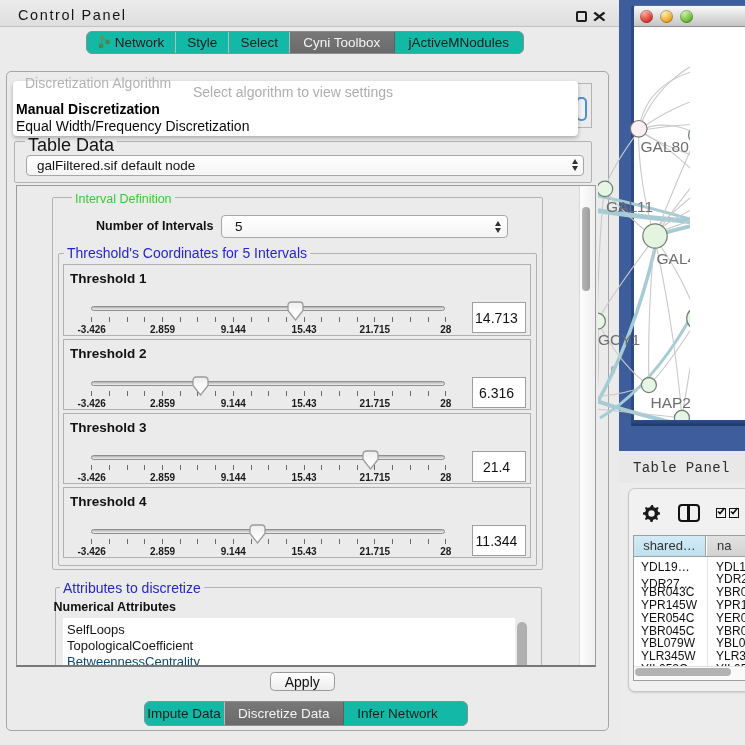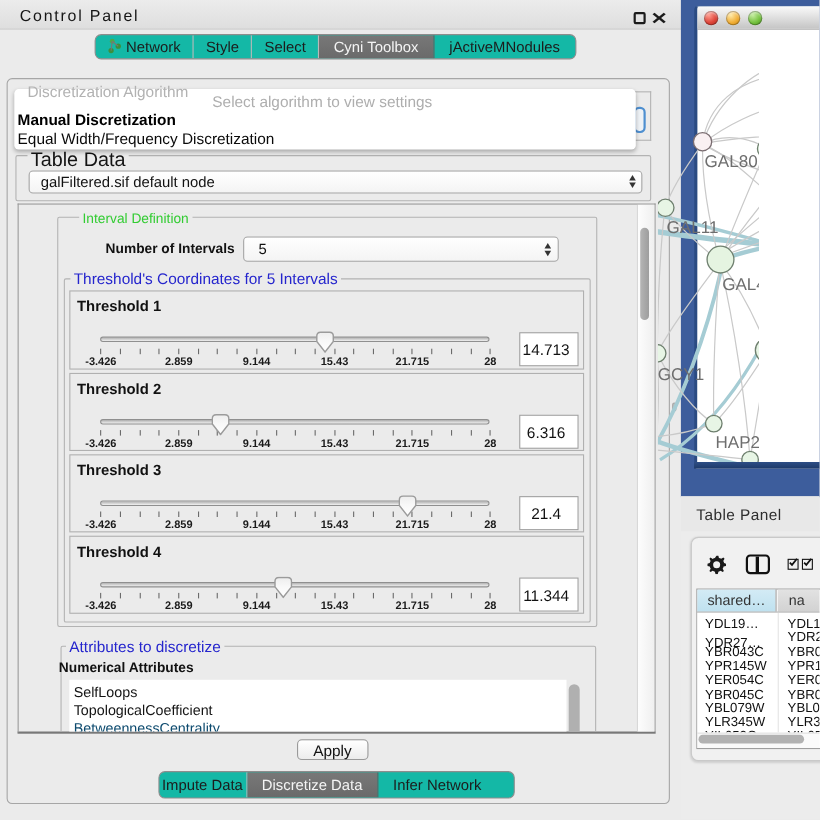--- a/index.html
+++ b/index.html
@@ -42,21 +42,21 @@
 .num { position:absolute; font-size:10px; font-weight:bold; color:#1a1a1a; width:50px; text-align:center; }
 .vbox { position:absolute; width:54px; height:31px; background:#fff; border:1px solid #9f9f9f; font-size:14px; color:#111; text-align:center; padding-right:5px; line-height:30px; }
 .thumb { position:absolute; width:17px; height:20px; }
 
 #desktop { left:619px; top:0; width:126px; height:452px; background:#3d5d9c; }
 #netwin { left:631px; top:5px; width:114px; height:421px; background:#fff; border-left:3px solid #2b4b82; border-top:1px solid #50709f; border-radius:4px 0 0 0; }
 #nettitle { left:634px; top:6px; width:111px; height:21px; background:linear-gradient(#f9f9f9,#c5c5c5); border-bottom:1px solid #8e8e8e; border-radius:3px 0 0 0; }
 .light { position:absolute; width:13px; height:13px; border-radius:50%; top:10px; box-shadow: inset 0 0 0 1px rgba(0,0,0,0.25), inset 0 2px 2px rgba(255,255,255,0.5); }
 #netbottom { left:631px; top:420px; width:114px; height:6px; background:linear-gradient(#2e4e86,#1e3a69); }
 #tpbar { left:619px; top:451px; width:126px; height:32px; background:#e8e8e8; }
-#tpbartext { left:633px; top:460px; font-size:14px; color:#2e2e2e; letter-spacing:0.4px; }
+#tpbartext { left:633px; top:460px; font-size:14px; color:#2e2e2e; letter-spacing:0.4px;font-family:Liberation Mono, monospace; }
 #rbg { left:619px; top:483px; width:126px; height:262px; background:#ececec; }
 #twin { left:628px; top:488px; width:130px; height:204px; background:#f1f1f1; border:1px solid #c9c9c9; border-radius:7px; box-shadow:0 1px 2px rgba(0,0,0,0.12); }
 #ttable { left:633px; top:535px; width:125px; height:146px; background:#fff; border:1px solid #9e9e9e; }
 .hcell { position:absolute; top:536px; height:20px; font-size:13px; color:#333; text-align:center; line-height:20px; }
 .trowtxt { position:absolute; font-size:12px; color:#101010; white-space:nowrap; }
 </style>
 </head>
 <body>
 <div class="abs" id="titlebar"></div>
 <div class="abs" id="titletext">Control Panel</div>

